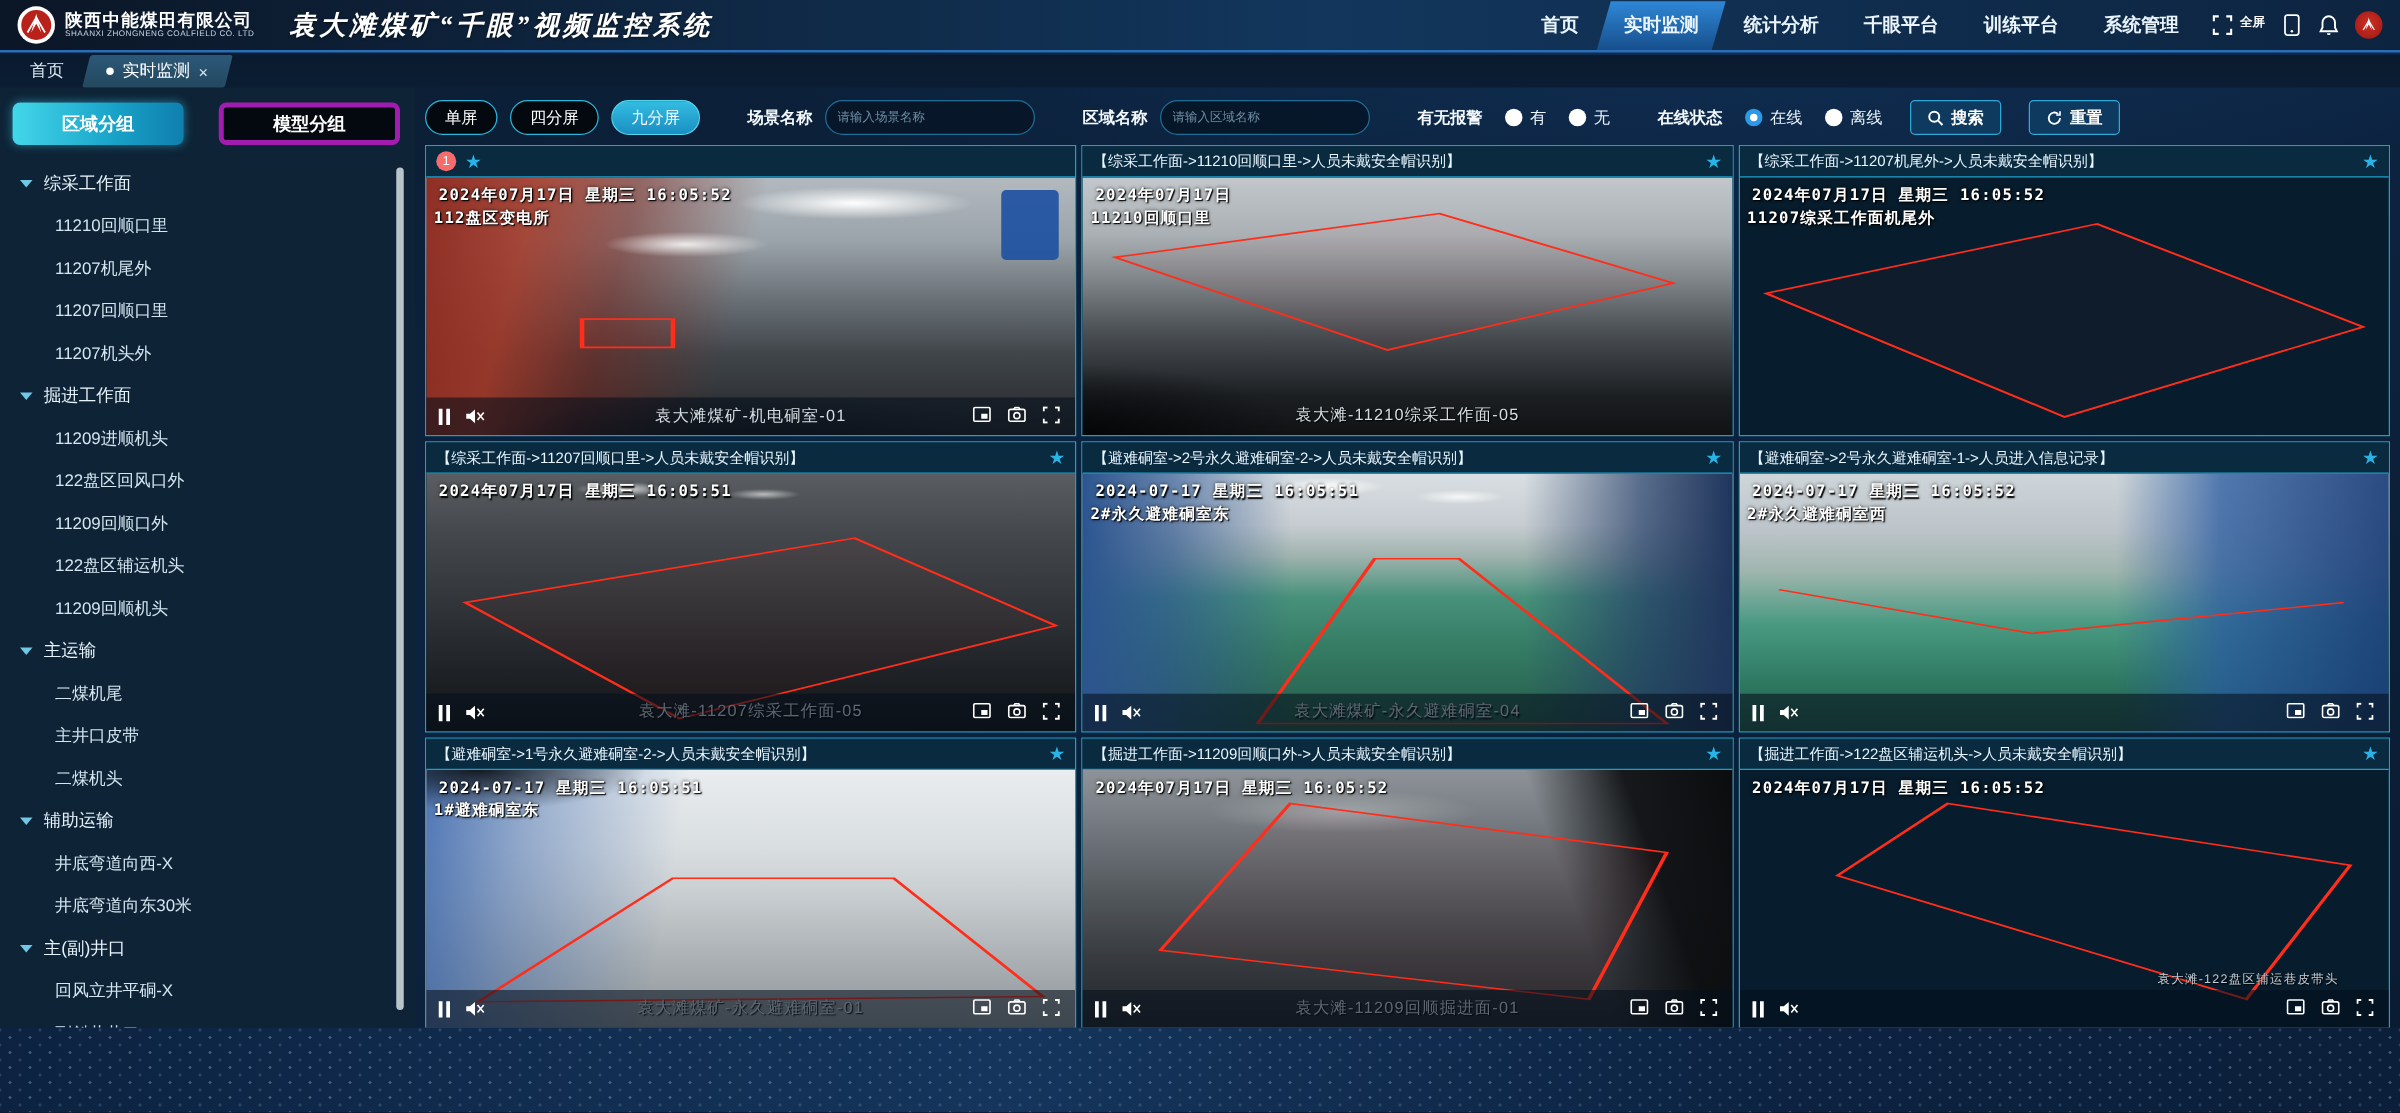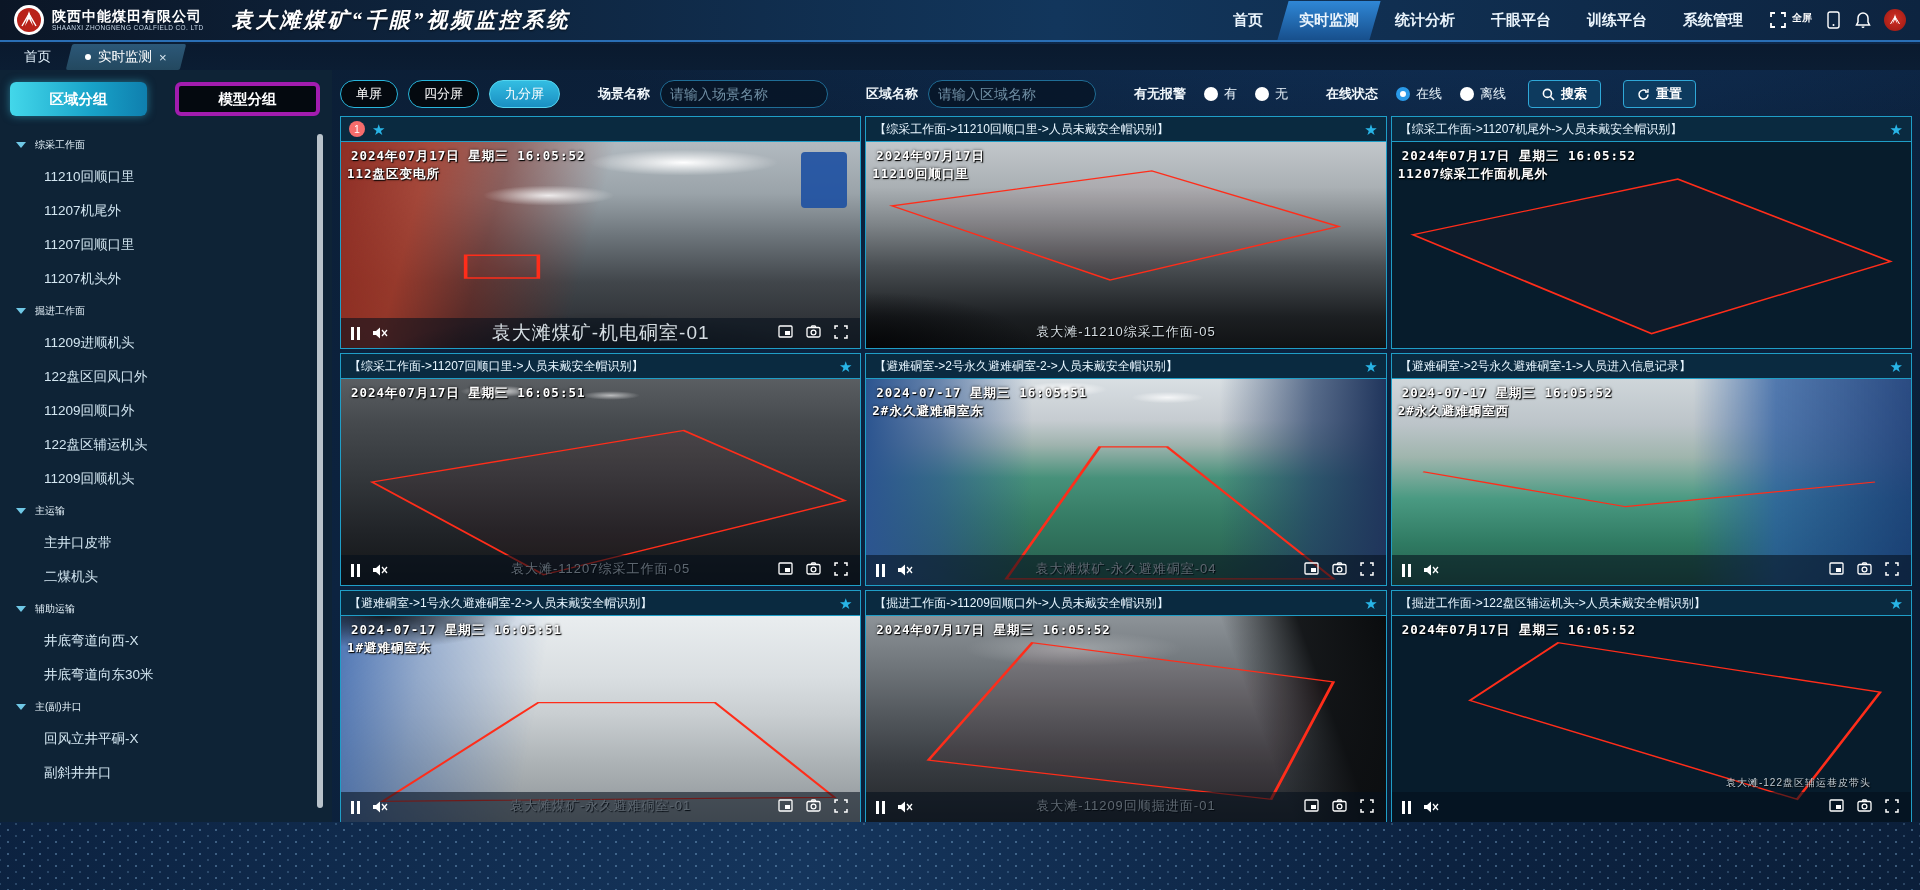--- a/index.html
+++ b/index.html
@@ -38,34 +38,34 @@
   .tab-dot{width:6px;height:6px;border-radius:50%;background:#fff}
   .tab-close{font-size:13px;color:#d8e6f0;cursor:pointer}
   
   .sidebar{position:absolute;top:70px;left:0;width:332px;bottom:68px;background:#0e2336;z-index:10;overflow:hidden}
   .sb-tabs{display:flex;gap:28px;padding:12px 12px 4px 10px}
   .sb-tab{flex:1;height:34px;display:flex;align-items:center;justify-content:center;font-size:14.5px;font-weight:bold;
     border-radius:6px;cursor:pointer;color:#fff}
   .sb-tab.active{background:linear-gradient(90deg,#43d7ea 0%,#18a2c8 60%,#0f7fae 100%);box-shadow:0 0 8px rgba(60,200,230,.5)}
   .sb-tab.inactive{background:#04090f;border:4px solid #a21caf}
   .tree{padding:10px 0 0 0}
-  .tree-group{display:flex;align-items:center;gap:9px;padding:8px 10px 8px 16px;font-size:10px;color:#e6f3fb;cursor:pointer}
+  .tree-group{display:flex;align-items:center;gap:9px;padding:8px 10px 8px 16px;font-size:14px;color:#e6f3fb;cursor:pointer}
   .tree-arrow{width:0;height:0;border-left:5px solid transparent;border-right:5px solid transparent;border-top:6px solid #6fc8e6;flex:0 0 auto}
   .tree-item{padding:8px 10px 8px 44px;font-size:13.5px;color:#d3e6f1;cursor:pointer;white-space:nowrap}
   .grp-label{position:relative}
   .sb-scroll{position:absolute;right:9px;top:64px;bottom:14px;width:6px;border-radius:3px;background:#ccd5db;opacity:.9}
   
   .main{position:absolute;top:70px;left:332px;right:0;bottom:68px;z-index:5}
   .toolbar{display:flex;align-items:center;margin:9px 8px 7px 8px;height:30px;gap:10px;white-space:nowrap}
   .layout-btn{height:28px;padding:0 15px;border-radius:14px;font-size:13px;color:#fff;cursor:pointer;
     background:#04090f;border:1px solid #28b6dc;display:flex;align-items:center}
   .layout-btn.active{background:linear-gradient(180deg,#33bde2,#1a8fc2);border-color:#55d6f0}
   .tb-label{font-size:13px;font-weight:bold;color:#f2f8fc;margin-left:28px}
   .tb-input{width:168px;height:28px;background:rgba(6,20,36,.8);border:1px solid #1f6d96;border-radius:14px;
-    color:#dcebf5;font-size:14px;padding:0 9px;outline:none}
+    color:#dcebf5;font-size:10px;padding:0 9px;outline:none}
   .tb-input::placeholder{color:#6f8ea3}
   .radio-row{display:flex;align-items:center;gap:6px;margin-left:8px;cursor:pointer}
   .radio{width:14px;height:14px;border-radius:50%;background:#fff;flex:0 0 auto}
   .radio.checked{background:#fff;border:4px solid #2a9ae8}
   .radio-label{font-size:13px;color:#eaf4fb}
   .tb-btn{height:28px;padding:0 13px;display:flex;align-items:center;gap:6px;font-size:13px;font-weight:bold;color:#fff;
     background:#0d3a5e;border:1px solid #2fa8d8;border-radius:4px;cursor:pointer;margin-left:12px}
   
   .grid{display:grid;grid-template-columns:repeat(3,1fr);gap:4px;padding:0 8px 0 8px}
   .card{height:233px;display:flex;flex-direction:column;border:1px solid #1f9ec7;background:#071c2c}
@@ -85,21 +85,21 @@
   .osd:empty{display:none}
   .osd-caption{position:absolute;bottom:7px;left:0;right:0;text-align:center;color:#d5dde2;font-size:13px;letter-spacing:1px;
     text-shadow:1px 1px 1px #000;z-index:1}
   .osd-caption:empty{display:none}
   .osd-caption.small-right{text-align:right;right:40px;bottom:32px;font-size:10px;color:#c2cbd1}
   .ctrl{position:absolute;left:0;right:0;bottom:0;height:30px;background:rgba(6,16,28,.58);display:flex;align-items:center;
     padding:0 10px;gap:12px;z-index:2}
   .pause{display:inline-flex;gap:3px;cursor:pointer}
   .pause i{display:block;width:3px;height:13px;background:#fff}
   .cicon{width:16px;height:16px;display:inline-flex;cursor:pointer}
-  .ctrl-cap{position:absolute;left:0;right:0;text-align:center;color:#d5dde2;font-size:19px;letter-spacing:1px;pointer-events:none}
+  .ctrl-cap{position:absolute;left:0;right:0;text-align:center;color:#d5dde2;font-size:13px;letter-spacing:1px;pointer-events:none}
   .ctrl-right{margin-left:auto;display:flex;align-items:center;gap:12px}
   
   .s1{background:
     radial-gradient(ellipse 26% 9% at 66% 10%,#fff,rgba(255,255,255,0) 70%),
     radial-gradient(ellipse 18% 7% at 40% 26%,rgba(255,255,255,.85),transparent 70%),
     radial-gradient(ellipse 60% 35% at 50% 108%,rgba(15,17,20,.9),transparent 72%),
     linear-gradient(105deg,rgba(140,38,28,.95) 0%,rgba(165,55,38,.85) 16%,rgba(120,35,26,.55) 30%,transparent 48%),
     linear-gradient(180deg,#b2bac0 0%,#9aa3a9 25%,#6e767c 45%,#41464b 68%,#24272b 100%)}
   .s1::after{content:"";position:absolute;top:5%;right:2.5%;width:9%;height:27%;background:#1d50a2;border-radius:4px;opacity:.9}
   .s2{background:
@@ -244,20 +244,21 @@
       <div class="tree-item">11209进顺机头</div>
       <div class="tree-item">122盘区回风口外</div>
       <div class="tree-item">11209回顺口外</div>
       <div class="tree-item">122盘区辅运机头</div>
       <div class="tree-item">11209回顺机头</div>
 
       <div class="tree-group">
         <span class="tree-arrow"></span>
         <span class="grp-label">主运输</span>
       </div>
+      <div class="tree-item">二煤机尾</div>
       <div class="tree-item">主井口皮带</div>
       <div class="tree-item">二煤机头</div>
 
       <div class="tree-group">
         <span class="tree-arrow"></span>
         <span class="grp-label">辅助运输</span>
       </div>
       <div class="tree-item">井底弯道向西-X</div>
       <div class="tree-item">井底弯道向东30米</div>
 

